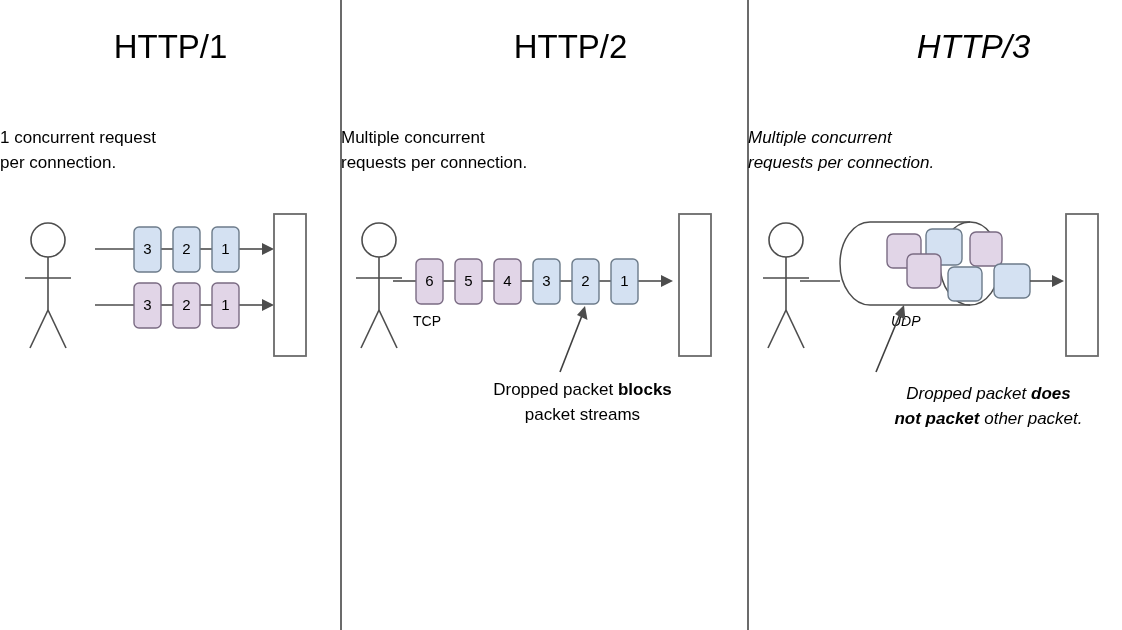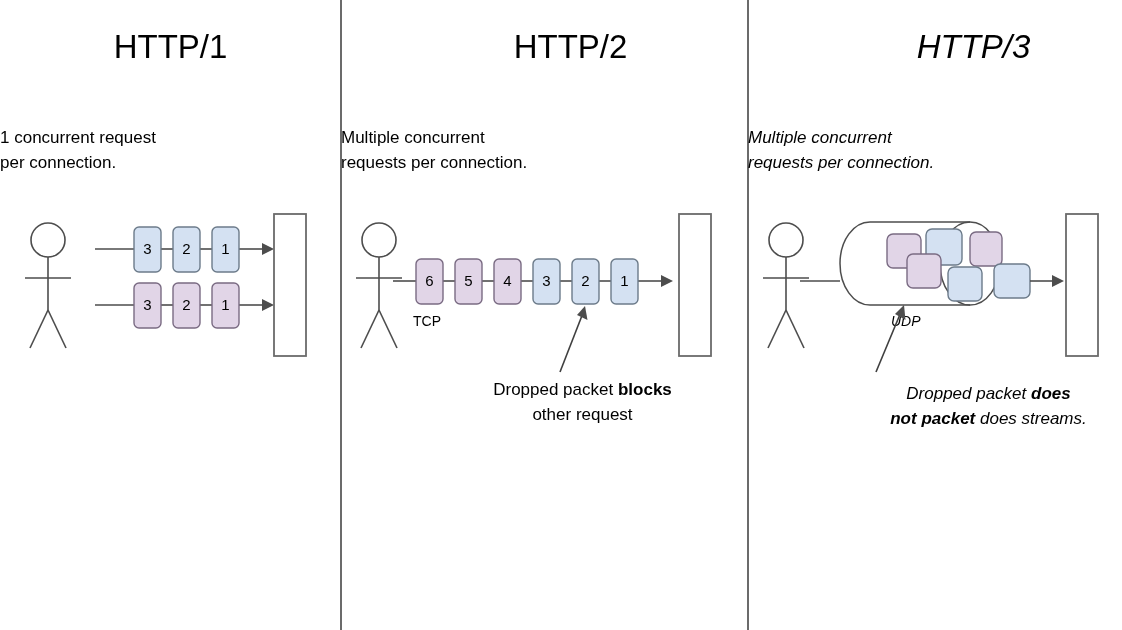--- a/index.html
+++ b/index.html
@@ -171,21 +171,21 @@
       <g>
         <line class="stroke-dark" x1="219" y1="372" x2="242" y2="313"></line>
         <polygon fill="#4d4d4d" points="244,306 246.5,320 236,315"></polygon>
       </g>
 
       <rect class="server" x="338" y="214" width="32" height="142"></rect>
     </svg>
 
     <div class="panel-note" id="note-2">
       <span>Dropped packet </span><b>blocks</b><br>
-      <span>other request</span>
+      <span>packet streams</span>
     </div>
   </div>
 
   <div class="panel" id="panel-3">
     <div class="panel-title">HTTP/3</div>
     <div class="panel-sub">Multiple concurrent
 requests per connection.</div>
 
     <svg width="374" height="630">
 
@@ -232,17 +232,17 @@
 
       <g>
         <line class="stroke-dark" x1="128" y1="372" x2="153" y2="312"></line>
         <polygon fill="#4d4d4d" points="156,305 157.5,320 147,314"></polygon>
       </g>
 
       <rect class="server" x="318" y="214" width="32" height="142"></rect>
     </svg>
 
     <div class="panel-note" id="note-3">
-      <span>Dropped packet </span><b>does</b><br><b>not packet</b><span> does streams.</span>
+      <span>Dropped packet </span><b>does</b><br><b>not packet</b><span> other packet.</span>
     </div>
   </div>
 
 </div>
 
 </body></html>

